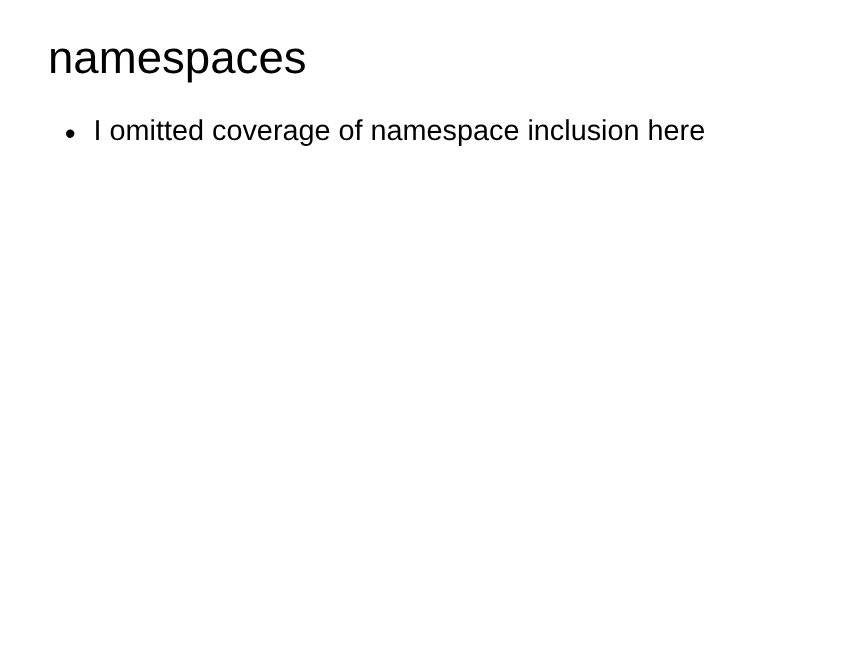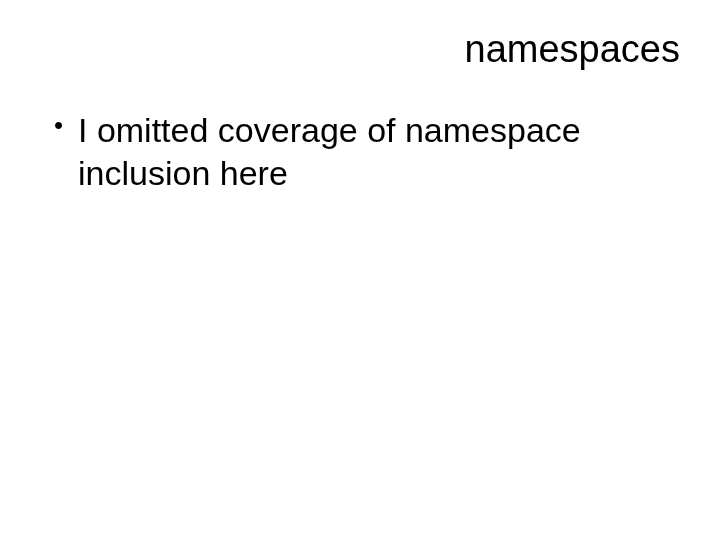--- a/index.html
+++ b/index.html
@@ -14,32 +14,32 @@
       font-family: Arial, Helvetica, sans-serif;
       color: #000000;
       overflow: hidden;
     }
     .slide {
       width: 100%;
       height: 100%;
       padding: 20px 40px;
     }
     .title {
-      text-align: right;
+      text-align: left;
       font-size: 38px;
       font-weight: normal;
       margin-top: 8px;
-      margin-bottom: 38px;
+      margin-bottom: 24px;
     }
     .bullet-list {
       list-style: none;
       padding-left: 10px;
     }
     .bullet-item {
-      font-size: 34px;
+      font-size: 24px;
       line-height: 1.25;
       position: relative;
       padding-left: 28px;
       margin-bottom: 12px;
       margin-top: 24px;
     }
     .bullet-item::before {
       content: "•";
       position: absolute;
       left: 4px;

